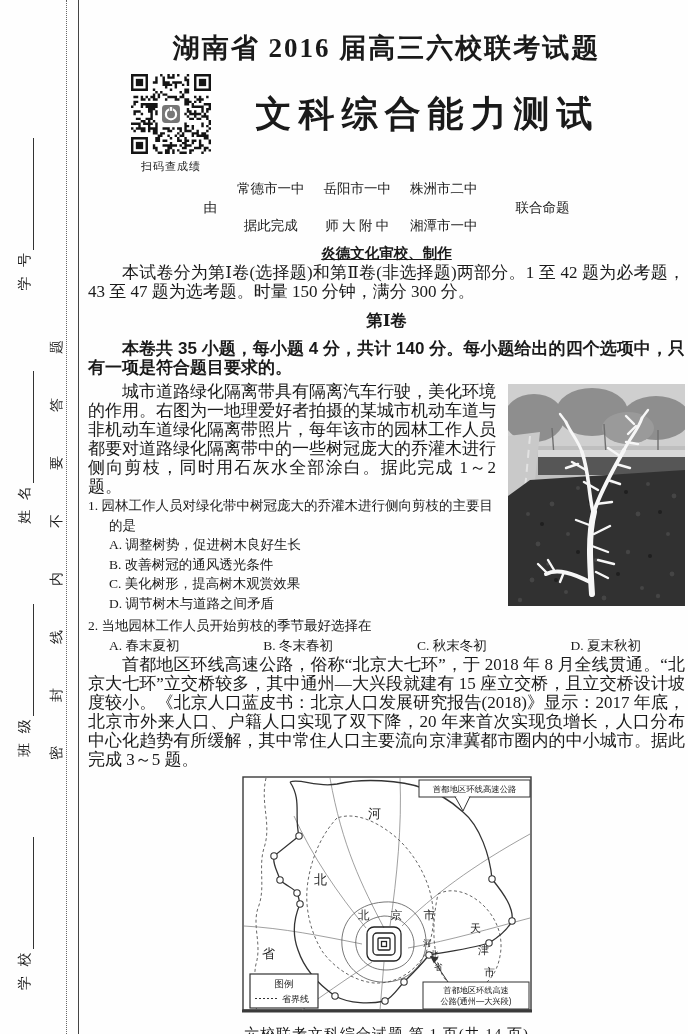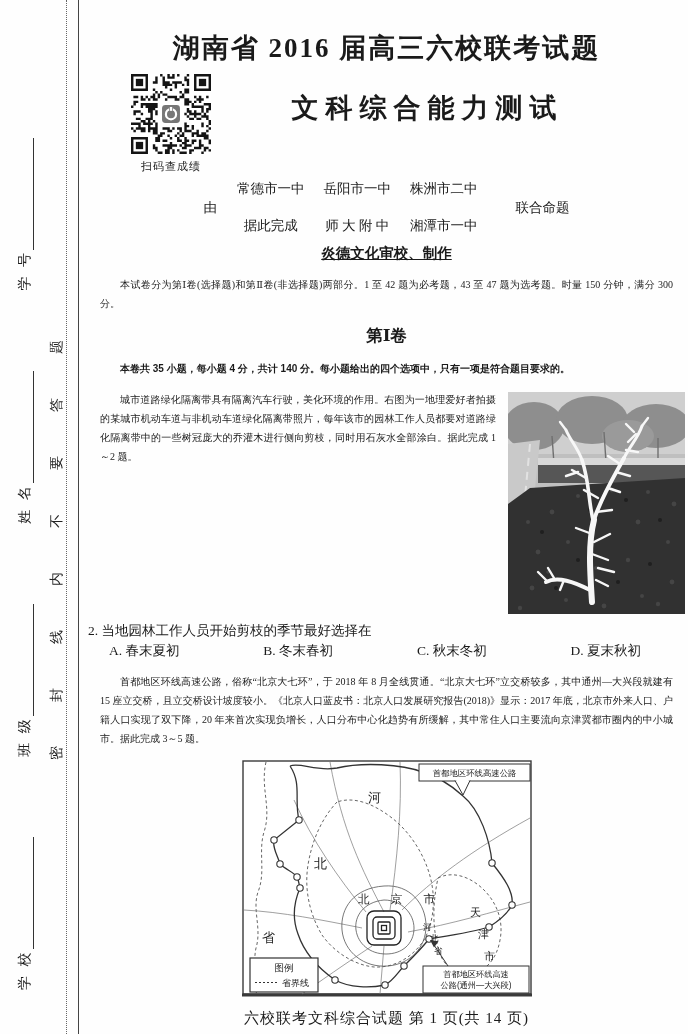--- a/index.html
+++ b/index.html
@@ -13,29 +13,29 @@
           font-size:14px;letter-spacing:3px;}
   .field{display:flex;align-items:flex-end;}
   .field-line{display:inline-block;width:112px;border-bottom:1px solid #333;height:14px;}
   .seal-text{left:48px;top:760px;width:455px;font-size:14px;letter-spacing:44px;color:#222;}
   
   .main{position:absolute;left:88px;top:0;width:597px;}
   .title{margin-top:30px;text-align:center;font-size:27px;font-weight:700;letter-spacing:2px;}
   .header-row{position:relative;height:98px;margin-top:6px;}
   .qr-block{position:absolute;left:42px;top:2px;width:82px;text-align:center;}
   .qr-caption{font-size:11px;margin-top:1px;letter-spacing:1px;font-family:"Liberation Sans","DejaVu Sans",sans-serif;text-align:center;}
-  .subtitle{position:absolute;left:120px;right:38px;top:18px;text-align:center;font-size:27px;
+  .subtitle{position:absolute;left:120px;right:38px;top:18px;text-align:center;font-size:36px;
             font-weight:900;letter-spacing:7px;font-family:"Liberation Sans","DejaVu Sans",sans-serif;}
   .committee{display:flex;align-items:center;justify-content:center;margin-top:10px;font-size:13.5px;}
   .by-label{margin-right:20px;}
   .schools{display:grid;grid-template-columns:auto auto auto;column-gap:26px;row-gap:3px;text-align:center;gap:19px;}
   .joint{margin-left:32px;padding-left:6px;}
   .producer{margin-top:9px;text-align:center;font-size:14.5px;font-weight:700;
             font-family:"Liberation Sans","DejaVu Sans",sans-serif;text-decoration:underline;}
-  p.body{margin:12px;font-size:10px;line-height:19px;text-align:justify;}
+  p.body{margin:0;font-size:17px;line-height:19px;text-align:justify;}
   .indent{text-indent:2em;}
   .intro{margin-top:11px;}
   .part1-head{margin-top:9px;margin-bottom:7px;text-align:center;font-size:16.5px;font-weight:700;}
   .part1-note{font-weight:700;font-family:"Liberation Sans","DejaVu Sans",sans-serif;font-size:13px;line-height:19px;}
   .passage-block{margin-top:5px;}
   .photo{float:right;width:177px;height:222px;margin:2px 0 4px 12px;}
   .question{font-size:13.5px;line-height:19.5px;}
   .hang{padding-left:1.55em;text-indent:-1.55em;}
   .q-option{margin-left:1.55em;}
   .q2{clear:both;padding-top:3px;}
@@ -203,20 +203,27 @@
             <path d="M90,176 L106,180"></path>
               <path d="M88,188 L100,194"></path>
               <path d="M134,34 L140,26"></path>
               <path d="M58,38 L52,30"></path>
           </g>
         </g>
       </svg>
 
       <p class="body indent">城市道路绿化隔离带具有隔离汽车行驶，美化环境的作用。右图为一地理爱好者拍摄的某城市机动车道与非机动车道绿化隔离带照片，每年该市的园林工作人员都要对道路绿化隔离带中的一些树冠庞大的乔灌木进行侧向剪枝，同时用石灰水全部涂白。据此完成 1～2 题。</p>
 
+      <div class="question">
+        <div class="hang">1. 园林工作人员对绿化带中树冠庞大的乔灌木进行侧向剪枝的主要目的是</div>
+        <div class="q-option">A. 调整树势，促进树木良好生长</div>
+        <div class="q-option">B. 改善树冠的通风透光条件</div>
+        <div class="q-option">C. 美化树形，提高树木观赏效果</div>
+        <div class="q-option">D. 调节树木与道路之间矛盾</div>
+      </div>
 
       <div class="question q2">
         <div class="hang">2. 当地园林工作人员开始剪枝的季节最好选择在</div>
         <div class="q2-options">
           <span>A. 春末夏初</span>
           <span>B. 冬末春初</span>
           <span>C. 秋末冬初</span>
           <span>D. 夏末秋初</span>
         </div>
       </div>

